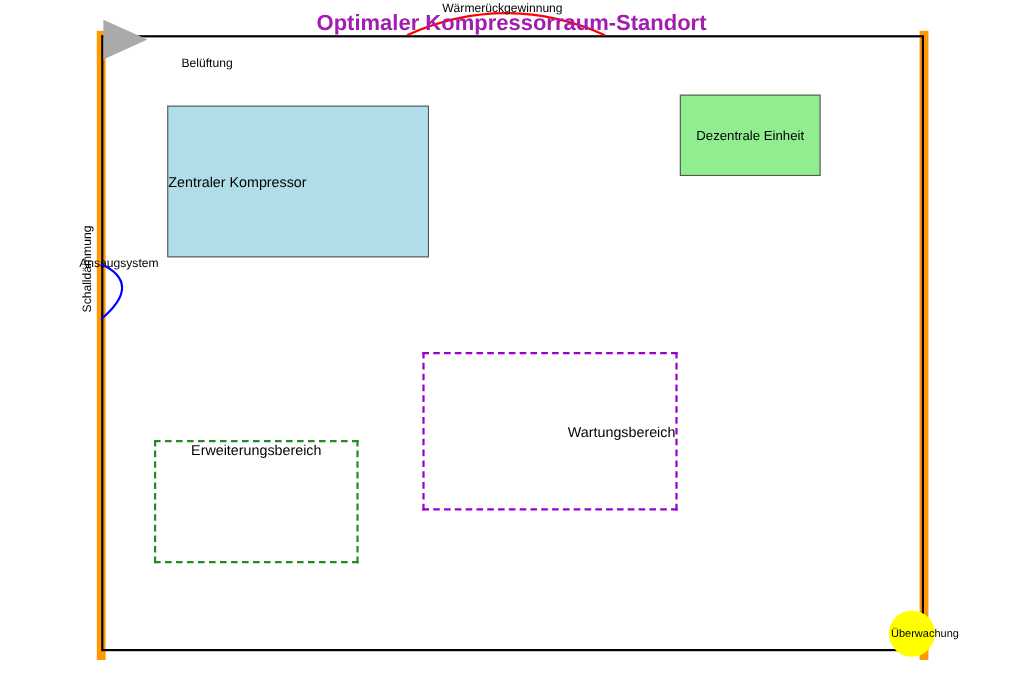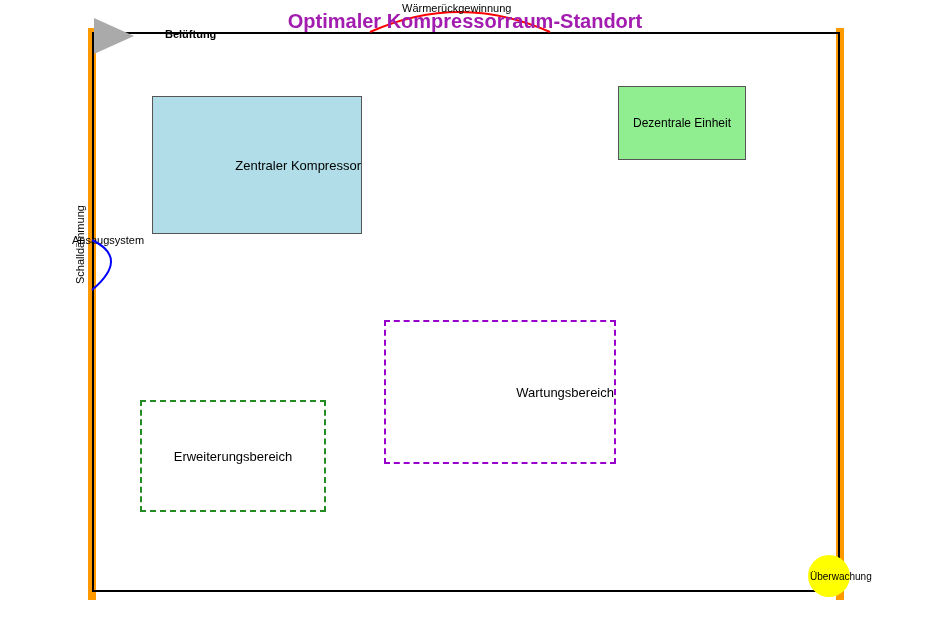--- a/index.html
+++ b/index.html
@@ -56,46 +56,45 @@
       width: 0;
       height: 0;
       border-top: 18px solid transparent;
       border-bottom: 18px solid transparent;
       border-left: 40px solid #aaaaaa;
       z-index: 5;
     }
     .label-belueftung {
       position: absolute;
       left: 165px;
-      top: 28px;
-      font-size: 11px;
-      color: #000;
-      font-weight: bold;
+      top: 52px;
+      font-size: 11px;
+      color: #000;
     }
     
     .label-waerme {
       position: absolute;
       left: 402px;
       top: 2px;
       font-size: 11px;
       color: #000;
       z-index: 6;
     }
     
     .box-central {
       position: absolute;
       left: 152px;
       top: 96px;
-      width: 210px;
+      width: 238px;
       height: 138px;
       background: #b0dde7;
       border: 1px solid #555;
       display: flex;
       align-items: center;
-      justify-content: flex-end;
+      justify-content: flex-start;
     }
     .box-central span { font-size: 13px; }
     
     .box-dezentral {
       position: absolute;
       left: 618px;
       top: 86px;
       width: 128px;
       height: 74px;
       background: #90ee90;
@@ -120,21 +119,20 @@
     .box-wartung span { font-size: 13px; }
     
     .box-erweiterung {
       position: absolute;
       left: 140px;
       top: 400px;
       width: 186px;
       height: 112px;
       border: 2px dashed #228b22;
       display: flex;
-      align-items: center;
       justify-content: center;
     }
     .box-erweiterung span { font-size: 13px; }
     
     .circle-yellow {
       position: absolute;
       left: 808px;
       top: 555px;
       width: 42px;
       height: 42px;

